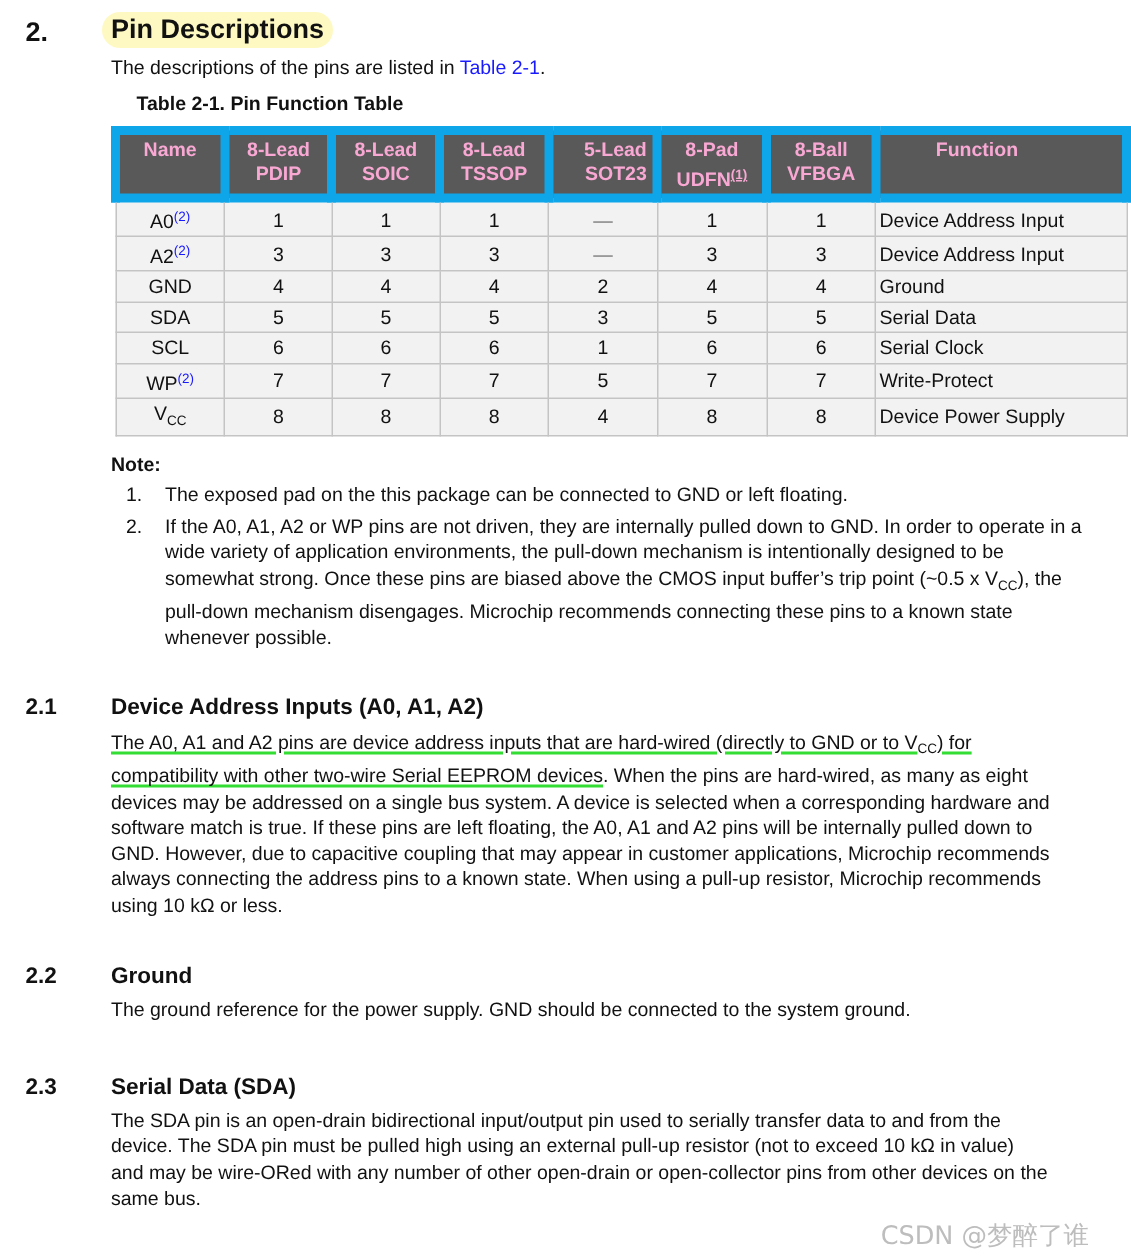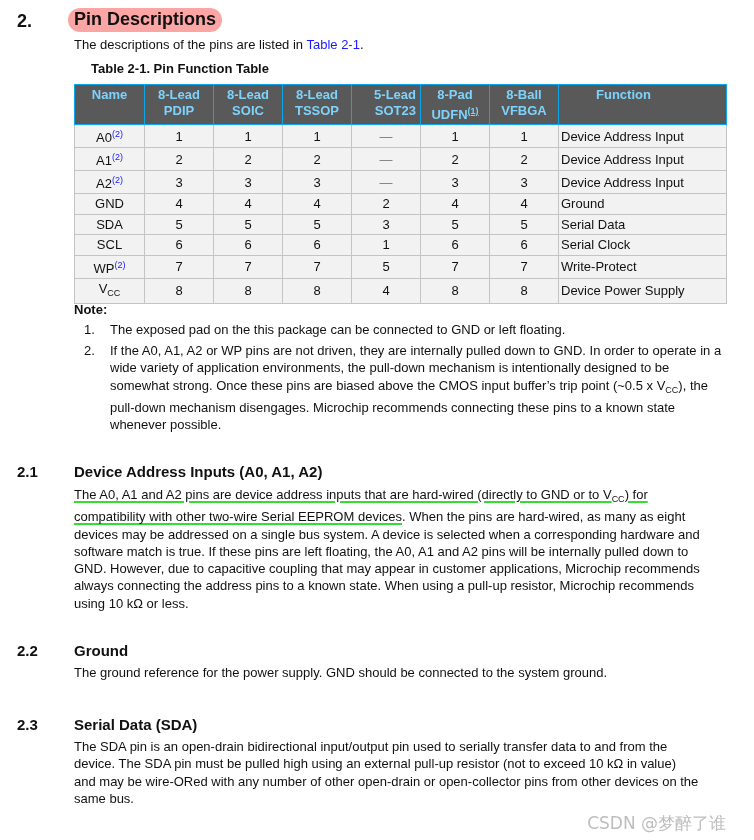--- a/index.html
+++ b/index.html
@@ -5,33 +5,33 @@
   html, body { margin: 0; padding: 0; background: #ffffff; }
   body {
     width: 754px; height: 840px; position: relative; overflow: hidden;
     font-family: "Liberation Sans", sans-serif; color: #111; font-size: 13px;
   }
   .abs { position: absolute; }
   .secnum { position: absolute; left: 17px; font-weight: bold; }
   .h1num { font-size: 18px; top: 11px; }
   .h1title {
     position: absolute; left: 68px; top: 8px; font-size: 18px; font-weight: bold;
-    background: #fca5a5; border-radius: 12px; padding: 1px 6px 2px 6px;
+    background: #fef9c3; border-radius: 12px; padding: 1px 6px 2px 6px;
   }
   .para { position: absolute; left: 74px; font-size: 13px; line-height: 17.3px; }
   .link { color: #1a1aff; }
   .caption { position: absolute; left: 74px; top: 61px; font-weight: bold; font-size: 13px; margin-left: 17px; }
 
   table.pins {
     position: absolute; left: 74px; top: 84px; border-collapse: collapse;
     font-size: 13px;
   }
   table.pins th {
-    background: #595959; color: #7dd3fc; font-weight: bold; font-size: 13px;
-    border: 1px solid #0ea5e9; line-height: 16px; padding: 2px 4px 1px 4px;
+    background: #595959; color: #f9a8d4; font-weight: bold; font-size: 13px;
+    border: 6px solid #0ea5e9; line-height: 16px; padding: 2px 4px 1px 4px;
     vertical-align: top;
   }
   table.pins td {
     border: 1px solid #c4c4c4; background: #f2f2f2; height: 19.5px; padding: 0 2px;
     text-align: center; line-height: 19px;
   }
   table.pins td.func { text-align: left; padding-left: 2px; padding-right: 4px; }
   table.pins th.func { text-align: left; }
   .sup { font-size: 9px; vertical-align: 5px; color: #1a1aff; }
   .supw { font-size: 9px; vertical-align: 5px; }
@@ -76,30 +76,20 @@
   </thead>
   <tbody id="tbody">
       <tr>
         <td><span>A0</span><span class="sup">(2)</span></td>
         <td>1</td>
         <td>1</td>
         <td>1</td>
         <td class="dash">—</td>
         <td>1</td>
         <td>1</td>
-        <td class="func">Device Address Input</td>
-      </tr>
-      <tr>
-        <td><span>A1</span><span class="sup">(2)</span></td>
-        <td>2</td>
-        <td>2</td>
-        <td>2</td>
-        <td class="dash">—</td>
-        <td>2</td>
-        <td>2</td>
         <td class="func">Device Address Input</td>
       </tr>
       <tr>
         <td><span>A2</span><span class="sup">(2)</span></td>
         <td>3</td>
         <td>3</td>
         <td>3</td>
         <td class="dash">—</td>
         <td>3</td>
         <td>3</td>

